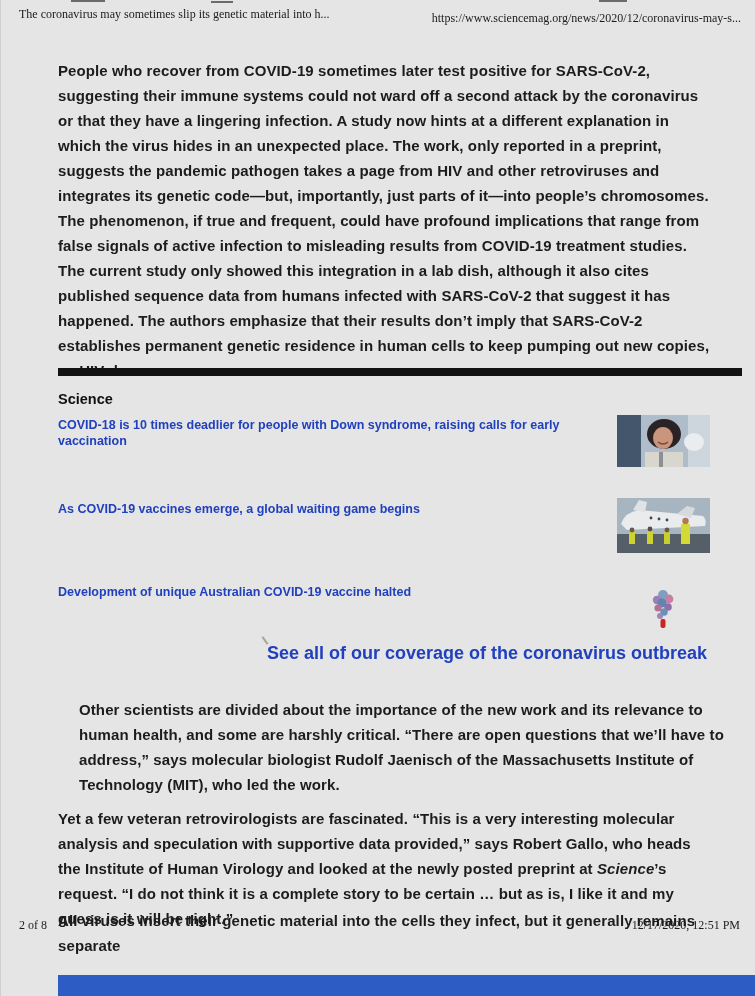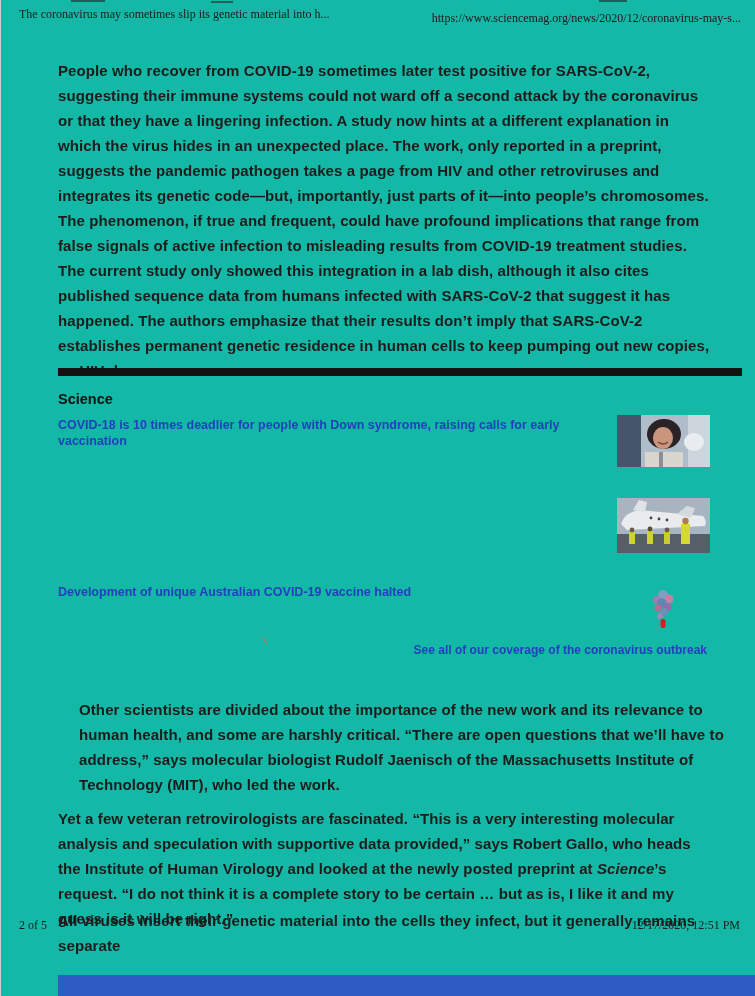--- a/index.html
+++ b/index.html
@@ -2,21 +2,21 @@
 <html style="--link-blue: #2140bd; --divider-black: #121212; --bottom-bar-blue: #2e5cc5;"><head>
 <meta charset="utf-8">
 <style>
   :root{
     --link-blue:#2140bd;
     --divider-black:#121212;
     --bottom-bar-blue:#2e5cc5;
   }
   html,body{margin:0;padding:0;background:#ffffff;}
   .sheet{
-    position:relative;width:755px;height:996px;background:#14b8a6;
+    position:relative;width:755px;height:996px;background:#e5e5e5;
     font-family:"Liberation Sans",sans-serif;overflow:hidden;
     border-left:1px solid #cfcfcf;box-sizing:border-box;
   }
   .print-meta{
     position:absolute;font-family:"Liberation Serif",serif;
     font-size:12px;color:#1b1b1b;white-space:nowrap;
   }
   .header-left{left:18px;top:7px;}
   .header-right{right:14px;top:11px;}
   .footer-left{left:18px;top:918px;}
@@ -35,21 +35,21 @@
     position:absolute;left:57px;top:391px;
     font-size:14.5px;font-weight:bold;color:#101010;
   }
   .rel-link{
     position:absolute;left:57px;width:565px;
     font-size:12.5px;font-weight:bold;color:var(--link-blue);
     line-height:16px;text-decoration:none;cursor:pointer;
   }
   .see-all{
     position:absolute;right:48px;top:643px;
-    font-size:12px;font-weight:bold;color:var(--link-blue);
+    font-size:18px;font-weight:bold;color:var(--link-blue);
     text-decoration:none;cursor:pointer;white-space:nowrap;
   }
   .thumb{position:absolute;overflow:hidden;line-height:0;cursor:pointer;}
   .thumb svg{display:block;}
   .bottom-bar{
     position:absolute;left:57px;top:975px;width:698px;height:21px;
     background:var(--bottom-bar-blue);
   }
   .scan-dash{position:absolute;background:#2a2a2a;opacity:.65;}
   .scan-slash{
@@ -88,20 +88,21 @@
       <rect x="71" y="0" width="22" height="52" fill="#cdd6dc"></rect>
       <ellipse cx="77" cy="27" rx="10" ry="9" fill="#e9edf0"></ellipse>
       <ellipse cx="47" cy="19" rx="17" ry="15" fill="#2a2224"></ellipse>
       <ellipse cx="46" cy="23" rx="10" ry="11" fill="#c9957c"></ellipse>
       <path d="M41 27 q5 4 10 0" stroke="#7e4a3c" stroke-width="1.5" fill="none"></path>
       <rect x="28" y="37" width="38" height="15" fill="#d9d7cd"></rect>
       <rect x="42" y="37" width="4" height="15" fill="#8b8f96"></rect>
     </svg>
   </div>
 
+  <a class="rel-link" style="top:501px;">As COVID-19 vaccines emerge, a global waiting game begins</a>
   <div class="thumb" style="left:616px;top:498px;width:93px;height:55px;">
     <svg width="93" height="55" viewBox="0 0 93 55">
       <rect width="93" height="55" fill="#a7b5c1"></rect>
       <rect y="36" width="93" height="19" fill="#565e67"></rect>
       <path d="M4 26 Q8 14 22 12 L86 18 Q90 22 88 28 L10 32 Z" fill="#e9ebed"></path>
       <path d="M16 12 L22 2 L30 4 L28 14 Z" fill="#dfe3e6"></path>
       <path d="M60 16 L70 8 L78 10 L74 20 Z" fill="#d6dade"></path>
       <circle cx="34" cy="20" r="1.4" fill="#3c4450"></circle>
       <circle cx="42" cy="21" r="1.4" fill="#3c4450"></circle>
       <circle cx="50" cy="22" r="1.4" fill="#3c4450"></circle>
@@ -138,18 +139,18 @@
   <p class="para" style="top:697px;margin-left:21px;">
     <span>Other scientists are divided about the importance of the new work and its relevance to human health, and some are harshly critical. “There are open questions that we’ll have to address,” says molecular biologist Rudolf Jaenisch of the Massachusetts Institute of Technology (MIT), who led the work.</span>
   </p>
   <p class="para" style="top:806px;">
     <span>Yet a few veteran retrovirologists are fascinated. “This is a very interesting molecular analysis and speculation with supportive data provided,” says Robert Gallo, who heads the Institute of Human Virology and looked at the newly posted preprint at </span><i>Science</i><span>’s request. “I do not think it is a complete story to be certain … but as is, I like it and my guess is it will be right.”</span>
   </p>
   <p class="para" style="top:908px;">
     <span>All viruses insert their genetic material into the cells they infect, but it generally remains separate</span>
   </p>
 
-  <div class="print-meta footer-left">2 of 5</div>
+  <div class="print-meta footer-left">2 of 8</div>
   <div class="print-meta footer-right">12/17/2020, 12:51 PM</div>
 
   <div class="bottom-bar"></div>
 
 </div>
 
 </body></html>

